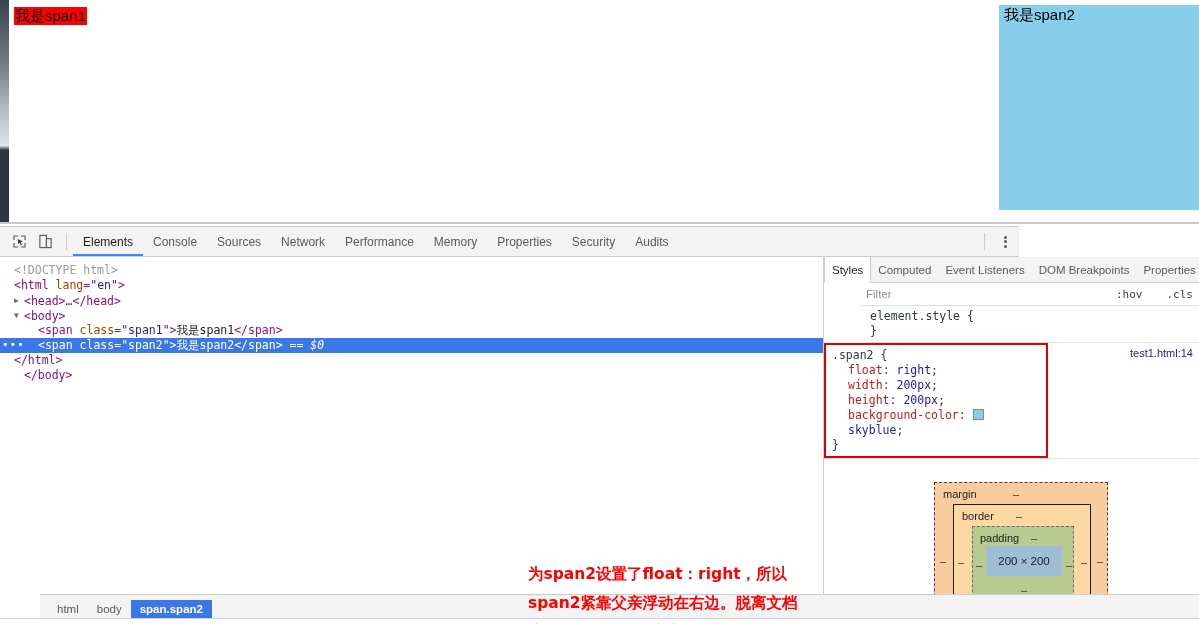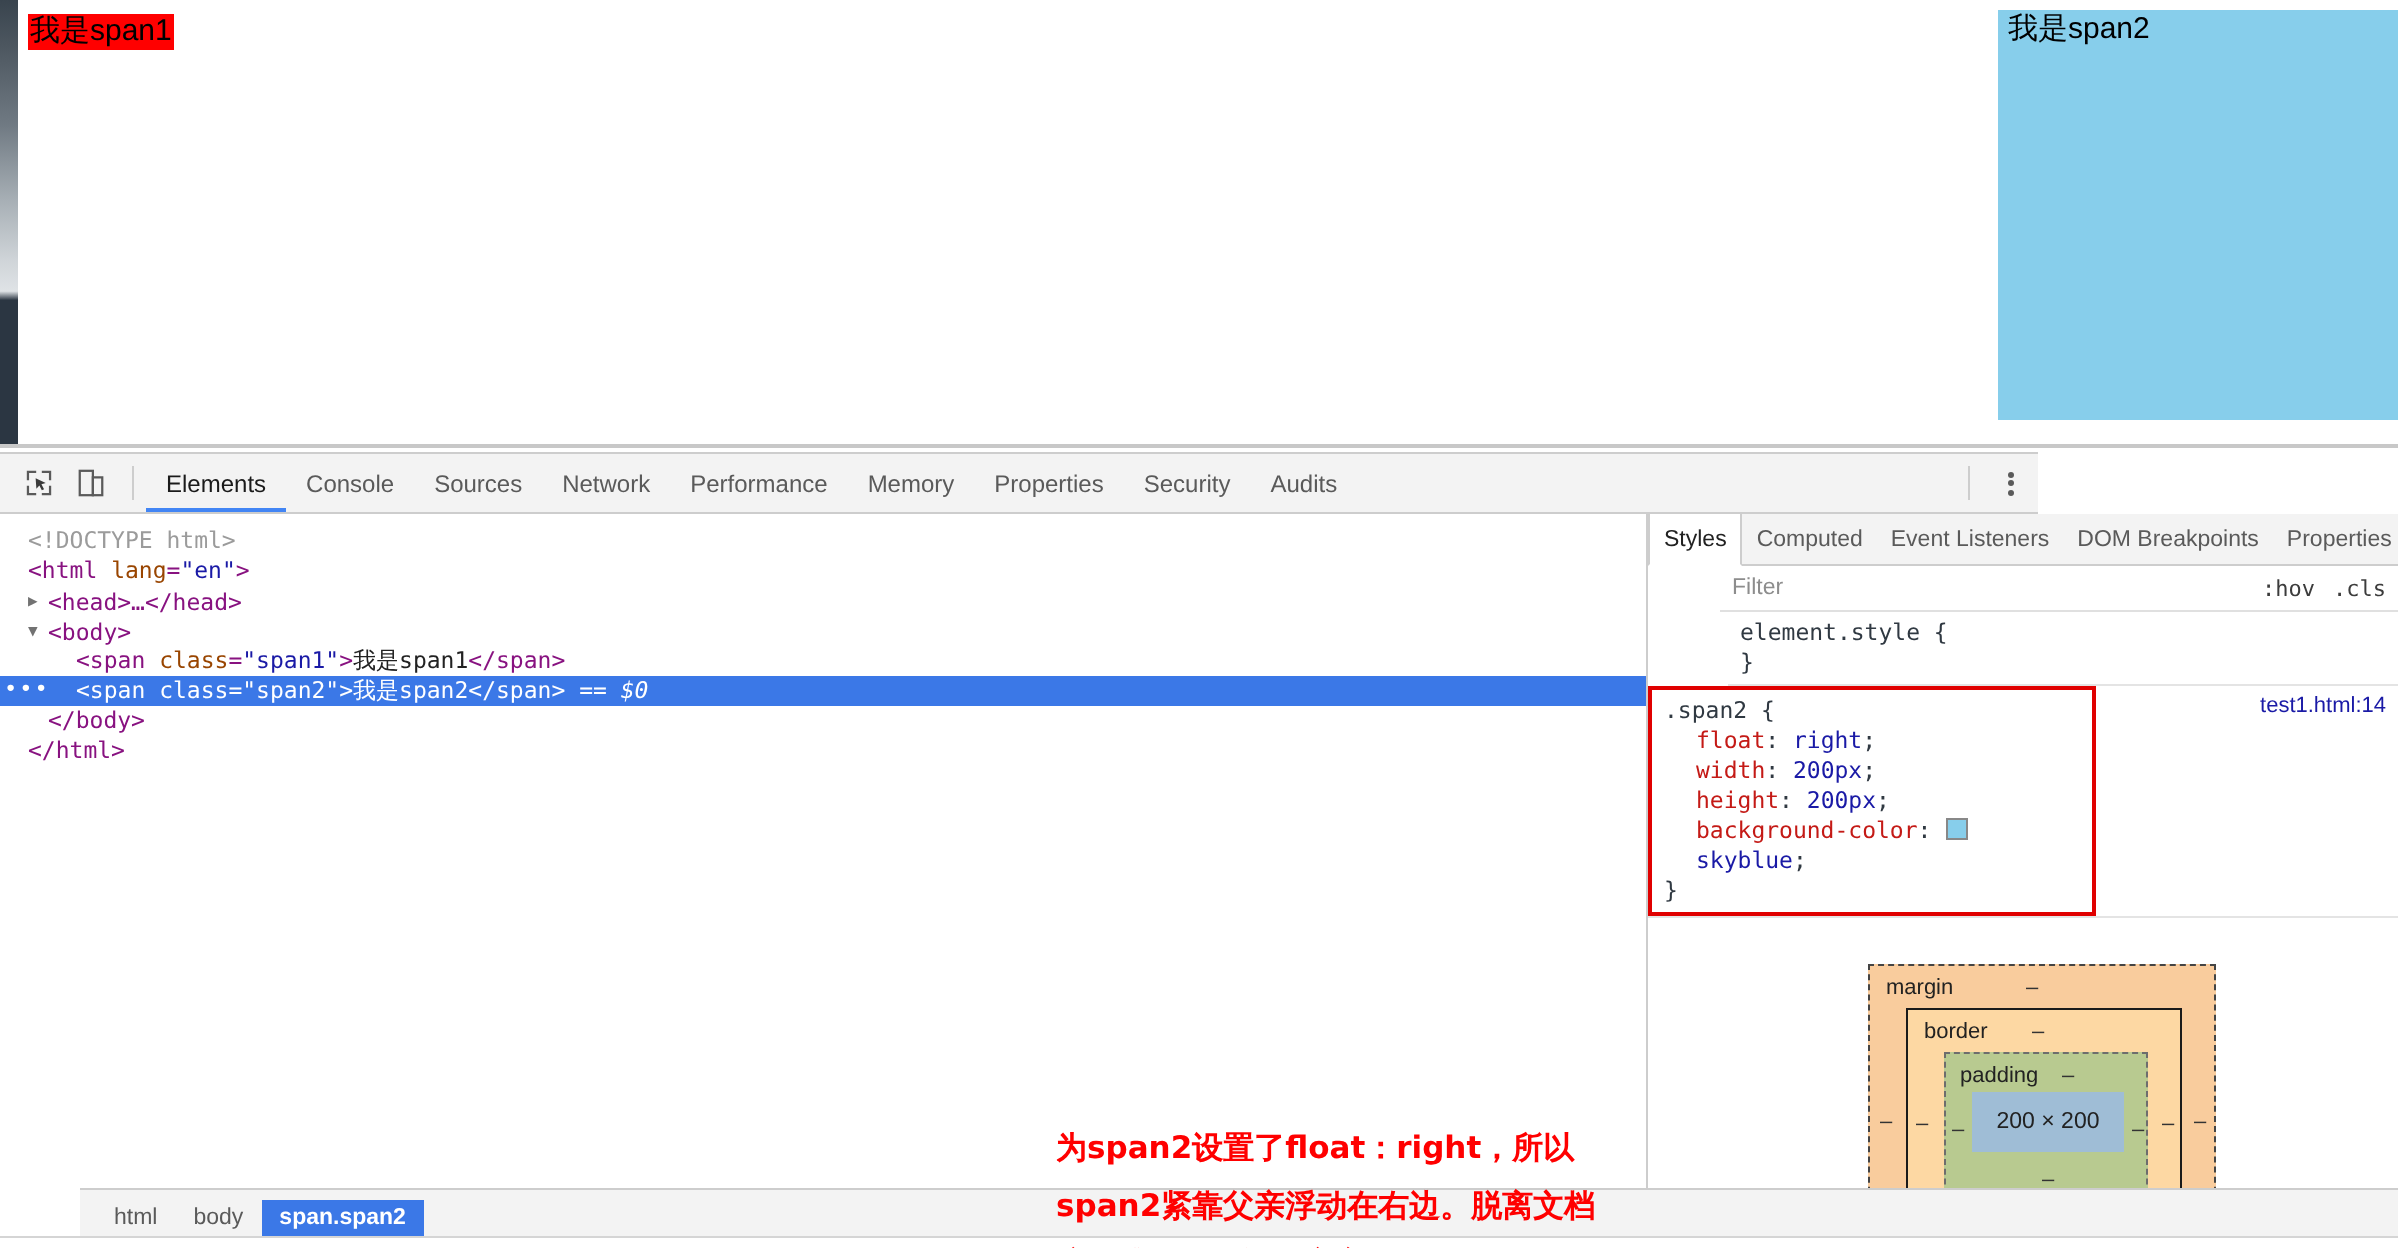--- a/index.html
+++ b/index.html
@@ -255,21 +255,21 @@
     display: flex;
     align-items: center;
     height: 22px;
     border-bottom: 1px solid #e0e0e0;
     padding: 0 6px;
     font-size: 11.5px;
     color: #5a5a5a;
     margin-left: 36px;
   }
   #filter-text { color: #8d8d8d; }
-  #filter-actions { margin-left: auto; display: flex; gap: 9px; }
+  #filter-actions { margin-left: auto; display: flex; gap: 24px; }
   .filter-action { color: #3c3c3c; cursor: pointer; font-family: "DejaVu Sans Mono","Liberation Mono",monospace; font-size: 11px;}
   .css-block {
     font-family: "DejaVu Sans Mono", "Liberation Mono", monospace;
     font-size: 11.5px;
     line-height: 15px;
     color: #303942;
     padding: 3px 6px 3px 6px;
     position: relative;
     margin-left: 40px;
   }
@@ -475,25 +475,25 @@
       </div>
       <div class="dom-row">
         <span class="arrow">▼</span><span class="tag">&lt;body&gt;</span>
       </div>
       <div class="dom-row indent2">
         <span class="tag">&lt;span</span><span>&nbsp;</span><span class="attrname">class</span><span class="punc">=</span><span class="attrval">"span1"</span><span class="punc">&gt;</span><span class="text">我是span1</span><span class="tag">&lt;/span&gt;</span>
       </div>
       <div class="dom-row indent2 selected">
         <span class="ellipsis-badge">•••</span><span class="tag">&lt;span</span><span>&nbsp;</span><span class="attrname">class</span><span class="punc">=</span><span class="attrval">"span2"</span><span class="punc">&gt;</span><span class="text">我是span2</span><span class="tag">&lt;/span&gt;</span><span>&nbsp;</span><span class="dollar">==  $0</span>
       </div>
+      <div class="dom-row">
+        <span class="tag">&lt;/html&gt;</span>
+      </div>
       <div class="dom-row indent1">
         <span class="tag">&lt;/body&gt;</span>
-      </div>
-      <div class="dom-row">
-        <span class="tag">&lt;/html&gt;</span>
       </div>
     </div>
 
     <div id="annotation">为span2设置了float：right，所以span2紧靠父亲浮动在右边。脱离文档流，此时可以设置宽高</div>
 
     <div id="dt-divider"></div>
 
     <div id="styles-panel">
       <div id="styles-tabs">
         <div class="st-tab active">Styles</div>

